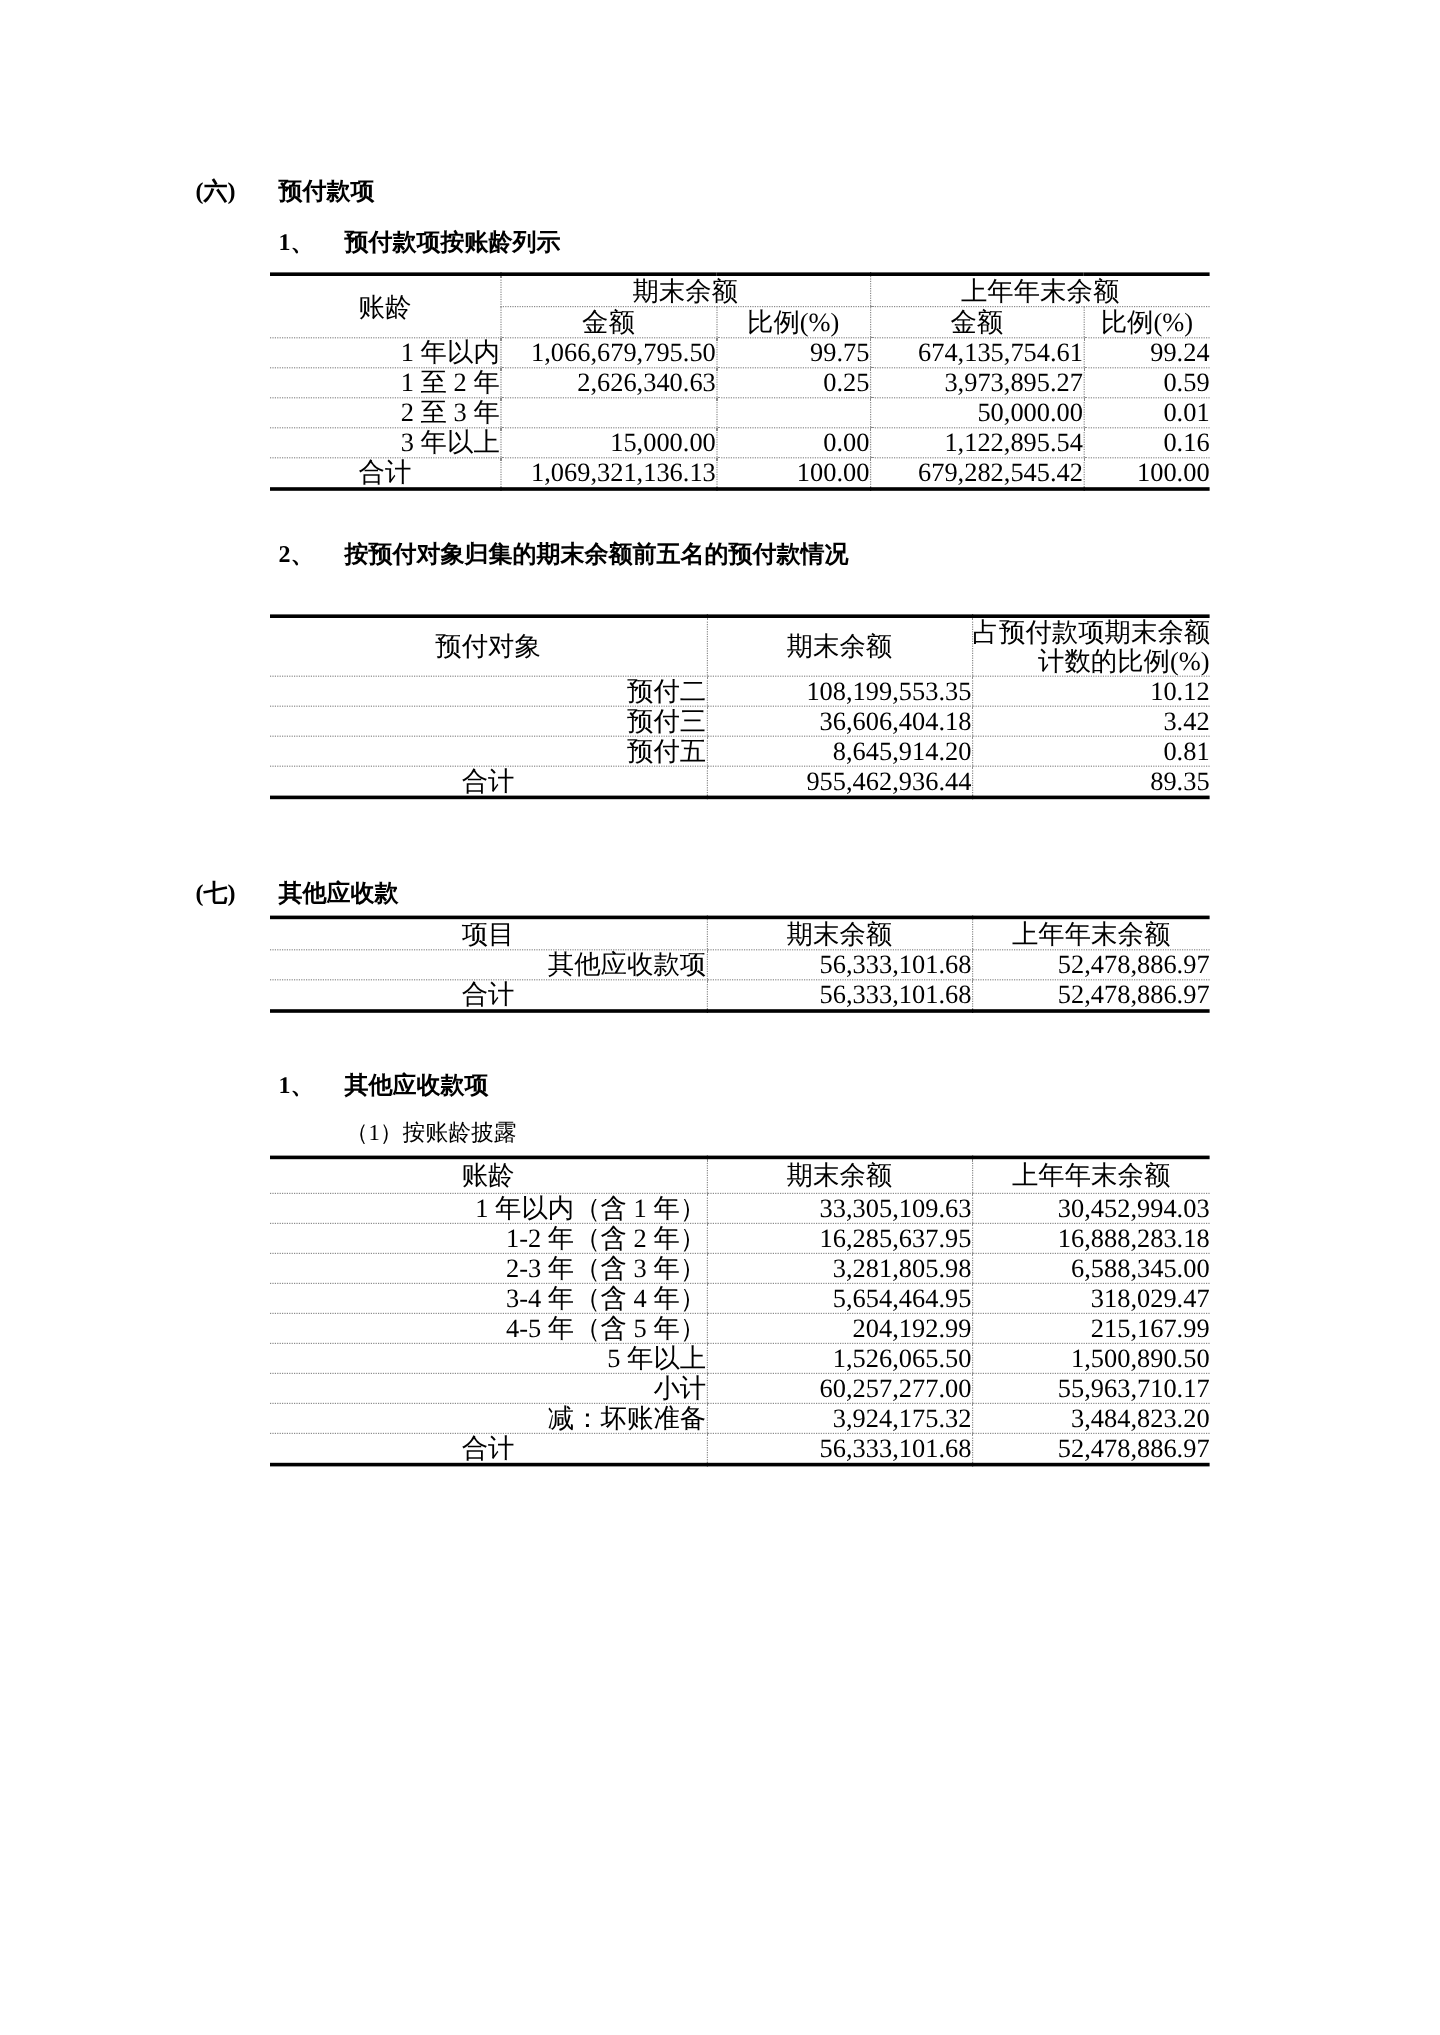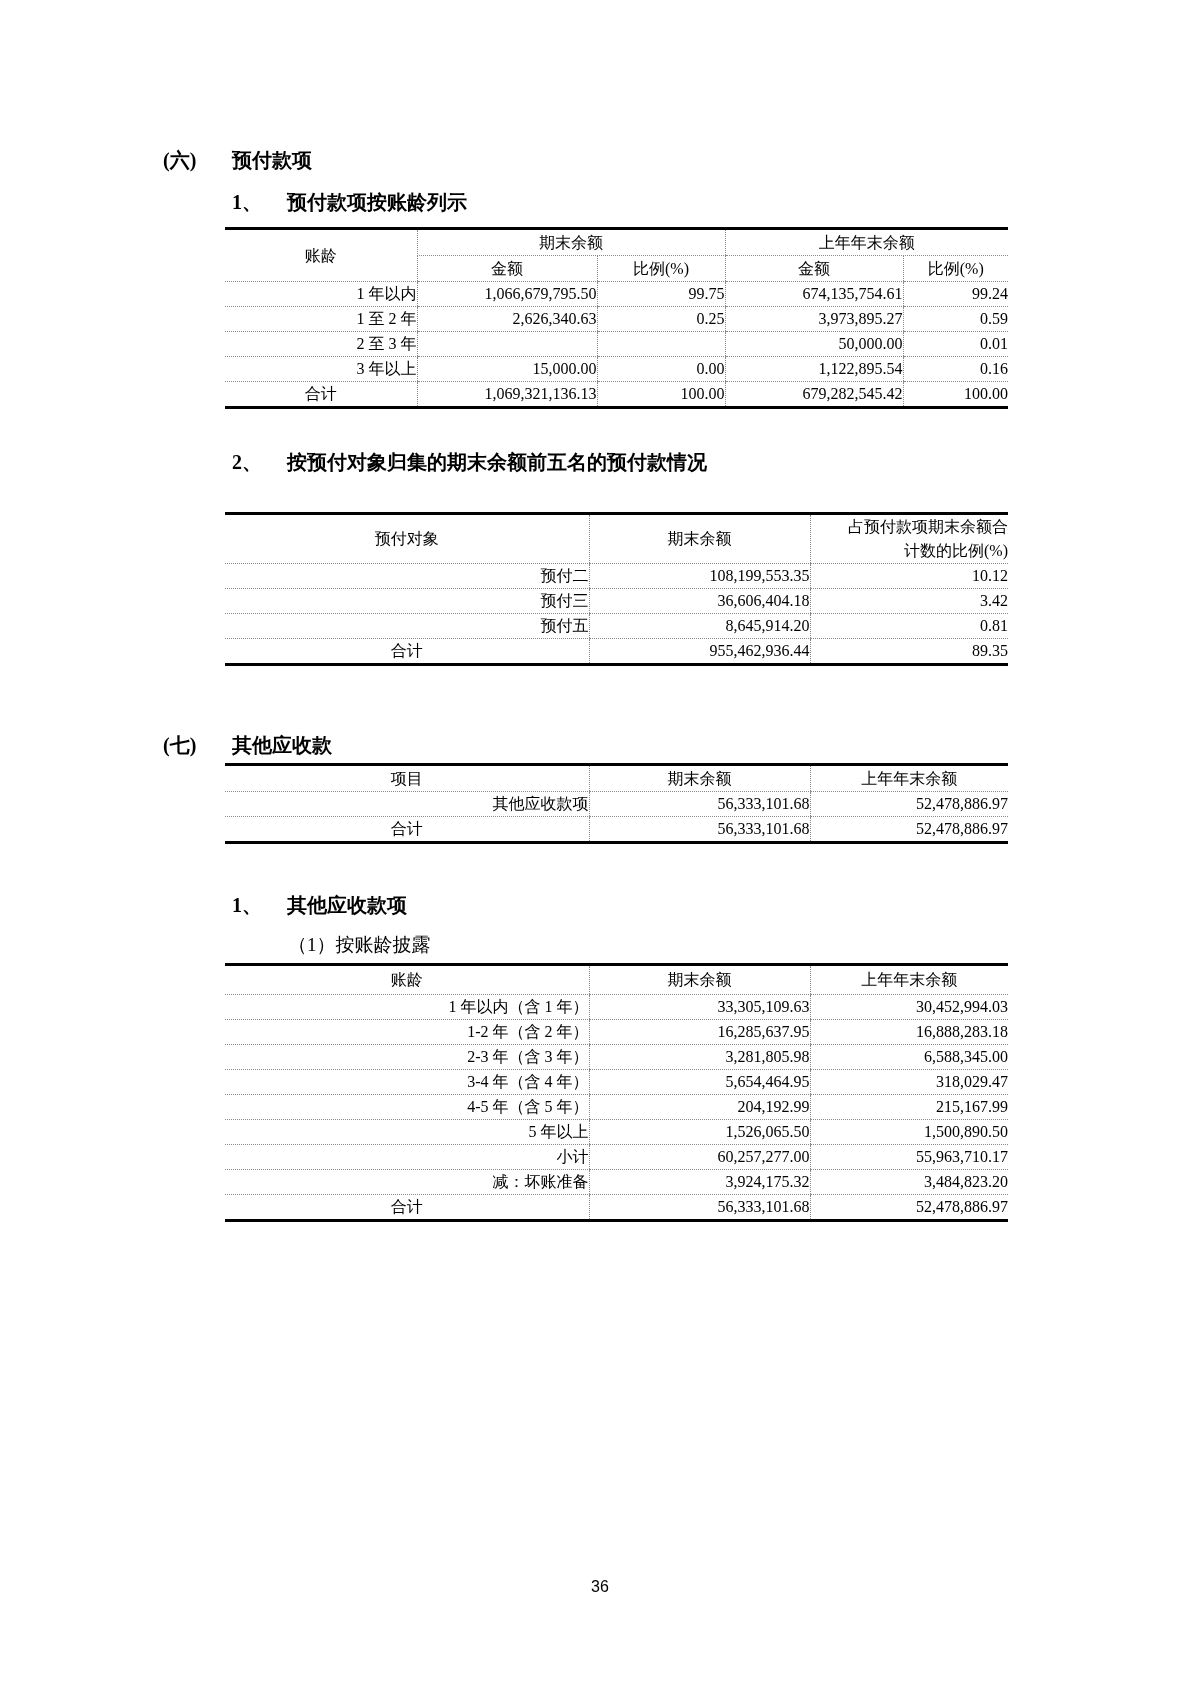--- a/index.html
+++ b/index.html
@@ -8,21 +8,21 @@
     font-family:"Liberation Serif", serif; color:#000;
   }
   .h-main { position:absolute; left:163px; display:flex; font-weight:bold; font-size:20px; line-height:24px; }
   .h-main .lbl { width:69px; }
   .h-sub { position:absolute; left:232px; display:flex; font-weight:bold; font-size:20px; line-height:24px; }
   .h-sub .lbl { width:55px; }
   .h-sub3 { position:absolute; left:288px; display:flex; font-weight:normal; font-size:19px; line-height:24px; }
 
   table.fin {
     position:absolute; left:225px; width:783px; table-layout:fixed;
-    border-collapse:collapse; font-size:16px;
+    border-collapse:collapse; font-size:22px;
     border-top:3px solid #000; border-bottom:3px solid #000;
   }
   table.fin td, table.fin th {
     font-weight:normal; padding:0; height:24px; line-height:24px;
     border-bottom:1px dotted #8a8a8a; vertical-align:middle;
     overflow:hidden; white-space:nowrap;
   }
   table.fin th { height:25px; }
   .bl { border-left:1px dotted #8a8a8a; }
   .ctr { text-align:center; }
@@ -245,15 +245,14 @@
       <td class="num-edge bl">3,484,823.20</td>
     </tr>
     <tr>
       <td class="ctr">合计</td>
       <td class="num bl">56,333,101.68</td>
       <td class="num-edge bl">52,478,886.97</td>
     </tr>
   </tbody>
     </table>
 
-  <div class="pageno">36</div>
 
 </div>
 
 </body></html>

